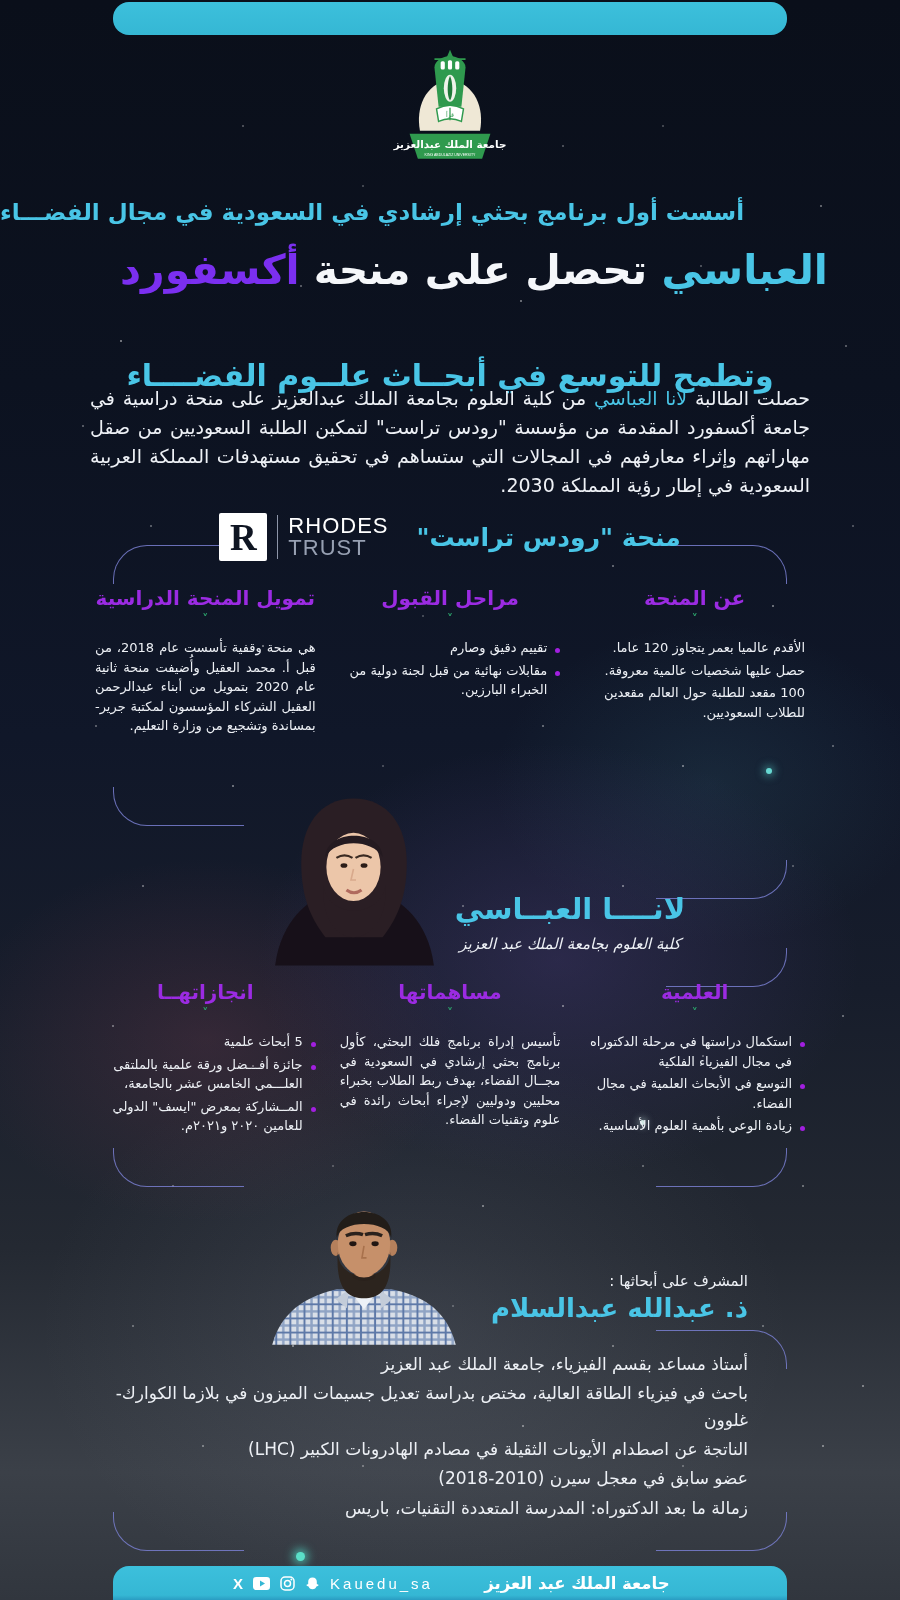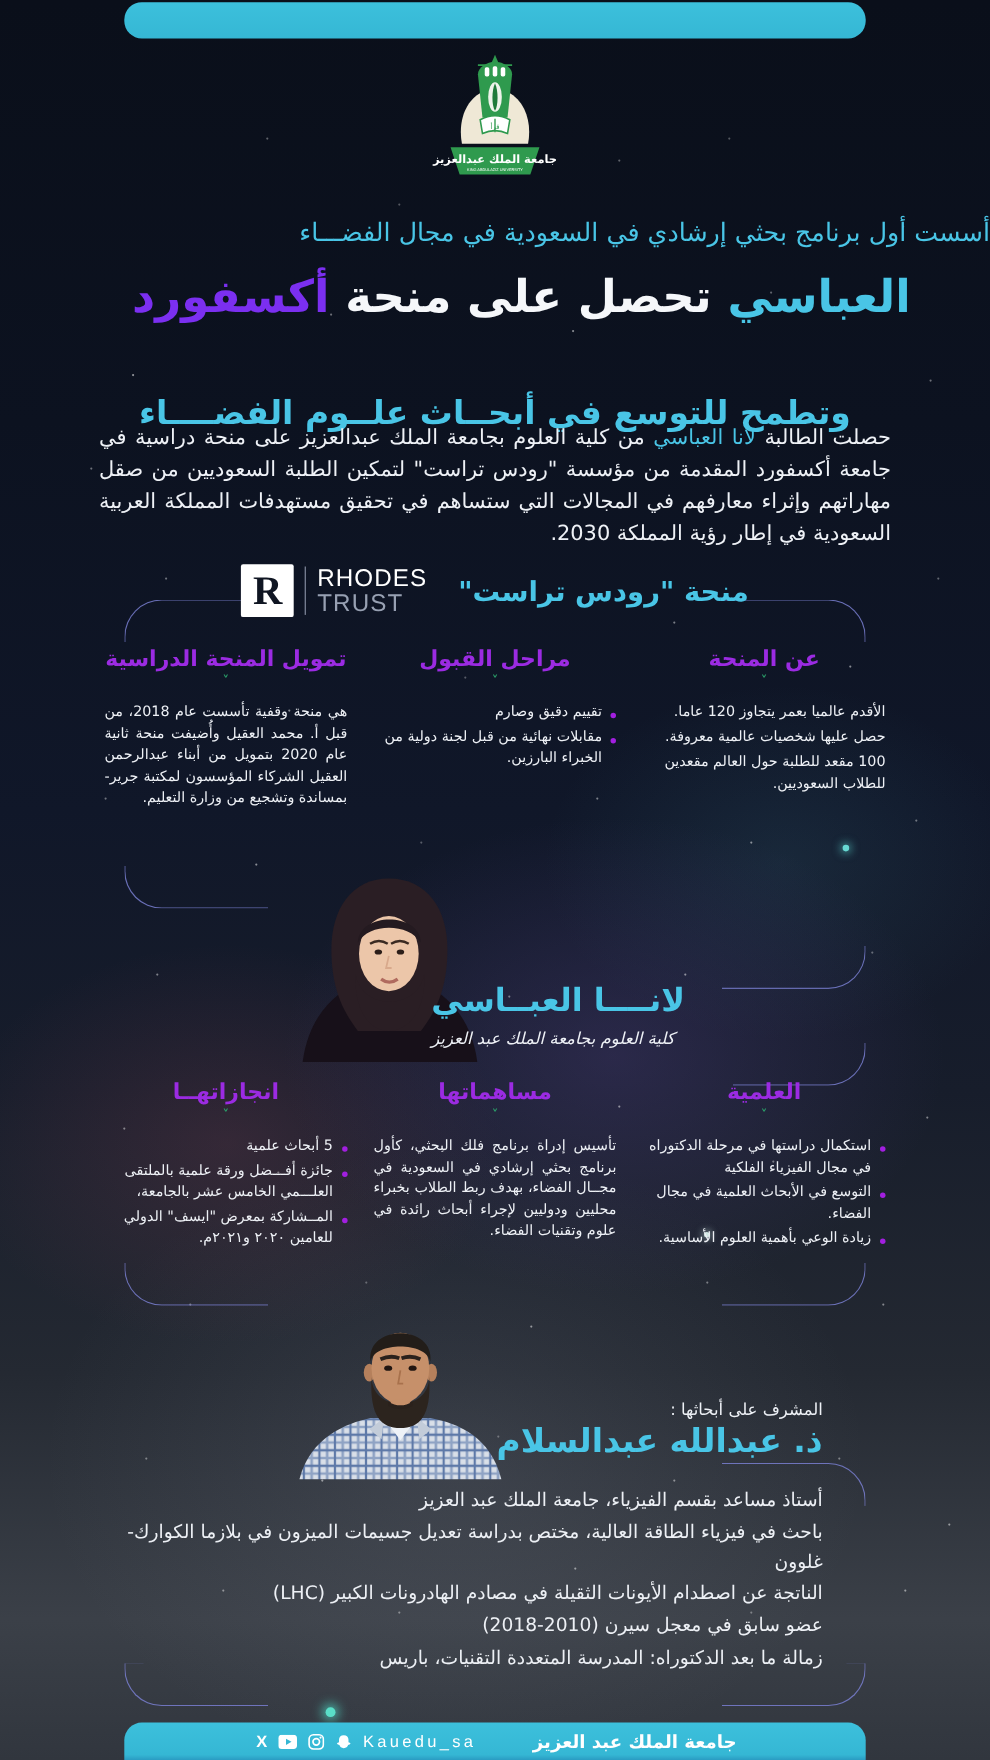--- a/index.html
+++ b/index.html
@@ -31,21 +31,21 @@
     82px 425px 0 0 rgba(255,255,255,.4),845px 345px 0 0 rgba(255,255,255,.4);}
   .glow{position:absolute;border-radius:50%;}
   .g1{left:296px;top:1552px;width:9px;height:9px;background:#5adfc8;box-shadow:0 0 10px 3px rgba(80,220,200,.75);}
   .g2{left:766px;top:768px;width:6px;height:6px;background:#67d8d2;box-shadow:0 0 8px 2px rgba(90,210,205,.6);}
   .g3{left:640px;top:1120px;width:5px;height:5px;background:#cfe7e2;box-shadow:0 0 7px 2px rgba(200,230,225,.5);}
 
   .topbar{position:absolute;left:113px;right:113px;top:2px;height:33px;border-radius:16px;
     background:linear-gradient(180deg,#3cc0dc 0%,#35b7d4 100%);}
   .kau{position:absolute;left:393px;top:48px;width:114px;height:128px;}
 
-  .kicker{position:absolute;left:0;right:0;top:199px;text-align:right;color:#49c5e6;font-size:23px;font-weight:normal;direction:rtl;}
+  .kicker{position:absolute;left:0;right:0;top:199px;text-align:left;color:#49c5e6;font-size:23px;font-weight:bold;direction:rtl;}
   .titleline{position:absolute;left:0;right:0;top:246px;text-align:center;font-size:41px;font-weight:bold;direction:rtl;letter-spacing:0;padding-left:48px;}
   .t-cyan{color:#49c5e6;} .t-white{color:#f5f7fa;} .t-violet{color:#7b2ff0;}
   .subtitle{position:absolute;left:0;right:0;top:318px;text-align:center;color:#49c5e6;font-size:30px;font-weight:bold;direction:rtl;margin-top:40px;}
 
   .intro{position:absolute;left:90px;width:720px;top:384px;direction:rtl;text-align:justify;color:#eef1f6;font-size:19px;line-height:1.52;}
   .intro .hl{color:#49c5e6;}
 
   .rh-row{position:absolute;left:0;right:0;top:506px;height:62px;display:flex;align-items:center;justify-content:center;gap:28px;direction:ltr;}
   .rlogo{display:flex;align-items:center;gap:10px;}
   .rsq{width:48px;height:48px;background:#ffffff;border-radius:2px;display:flex;align-items:center;justify-content:center;
@@ -69,27 +69,27 @@
   .chev{display:block;text-align:center;color:#2ba06a;font-size:12px;line-height:1;margin-top:3px;font-weight:bold;}
   .items{margin-top:13px;font-size:13px;line-height:1.5;color:#edf0f5;text-align:right;}
   .items .li{display:flex;gap:8px;margin-bottom:3px;}
   .items .dot{flex:none;width:5px;height:5px;border-radius:50%;background:#a21fe0;margin-top:10px;}
   .items.justify .txt{text-align:justify;display:block;width:100%;}
 
   .photo{position:absolute;}
   .lana{left:247px;top:792px;width:214px;height:174px;}
   .sup{left:248px;top:1190px;width:232px;height:156px;}
 
-  .stu{position:absolute;left:392px;top:892px;width:380px;text-align:left;direction:rtl;}
+  .stu{position:absolute;left:380px;top:892px;width:380px;text-align:center;direction:rtl;}
   .stu-name{color:#49c5e6;font-size:29px;font-weight:bold;}
   .stu-college{color:#eef1f6;font-size:15px;margin-top:9px;font-style:italic;}
 
   .sup-head{position:absolute;right:152px;top:1272px;text-align:right;direction:rtl;}
   .sup-label{color:#eef1f6;font-size:15px;}
-  .sup-name{color:#49c5e6;font-size:30px;font-weight:bold;margin-top:3px;}
+  .sup-name{color:#49c5e6;font-size:26px;font-weight:bold;margin-top:3px;}
   .sup-details{position:absolute;right:152px;left:95px;top:1351px;direction:rtl;text-align:right;}
   .sup-details .items{margin-top:0;font-size:17px;line-height:1.55;}
 
   .footer{position:absolute;left:113px;right:113px;top:1566px;height:34px;border-radius:16px 16px 0 0;
     background:linear-gradient(180deg,#3cc0dc 0%,#35b7d4 86%,#2a9cc2 100%);}
   .f-uni{position:absolute;right:60px;top:0;width:300px;height:34px;display:flex;align-items:center;justify-content:center;
     color:#ffffff;font-size:16.5px;font-weight:bold;direction:rtl;}
   .f-social{position:absolute;left:60px;top:0;width:320px;height:34px;display:flex;align-items:center;justify-content:center;gap:10px;direction:ltr;color:#ffffff;}
   .f-x{font-family:"Liberation Sans",sans-serif;font-weight:bold;font-size:15px;line-height:1;}
   .f-handle{font-size:15px;letter-spacing:3px;font-family:"Liberation Sans",sans-serif;}

